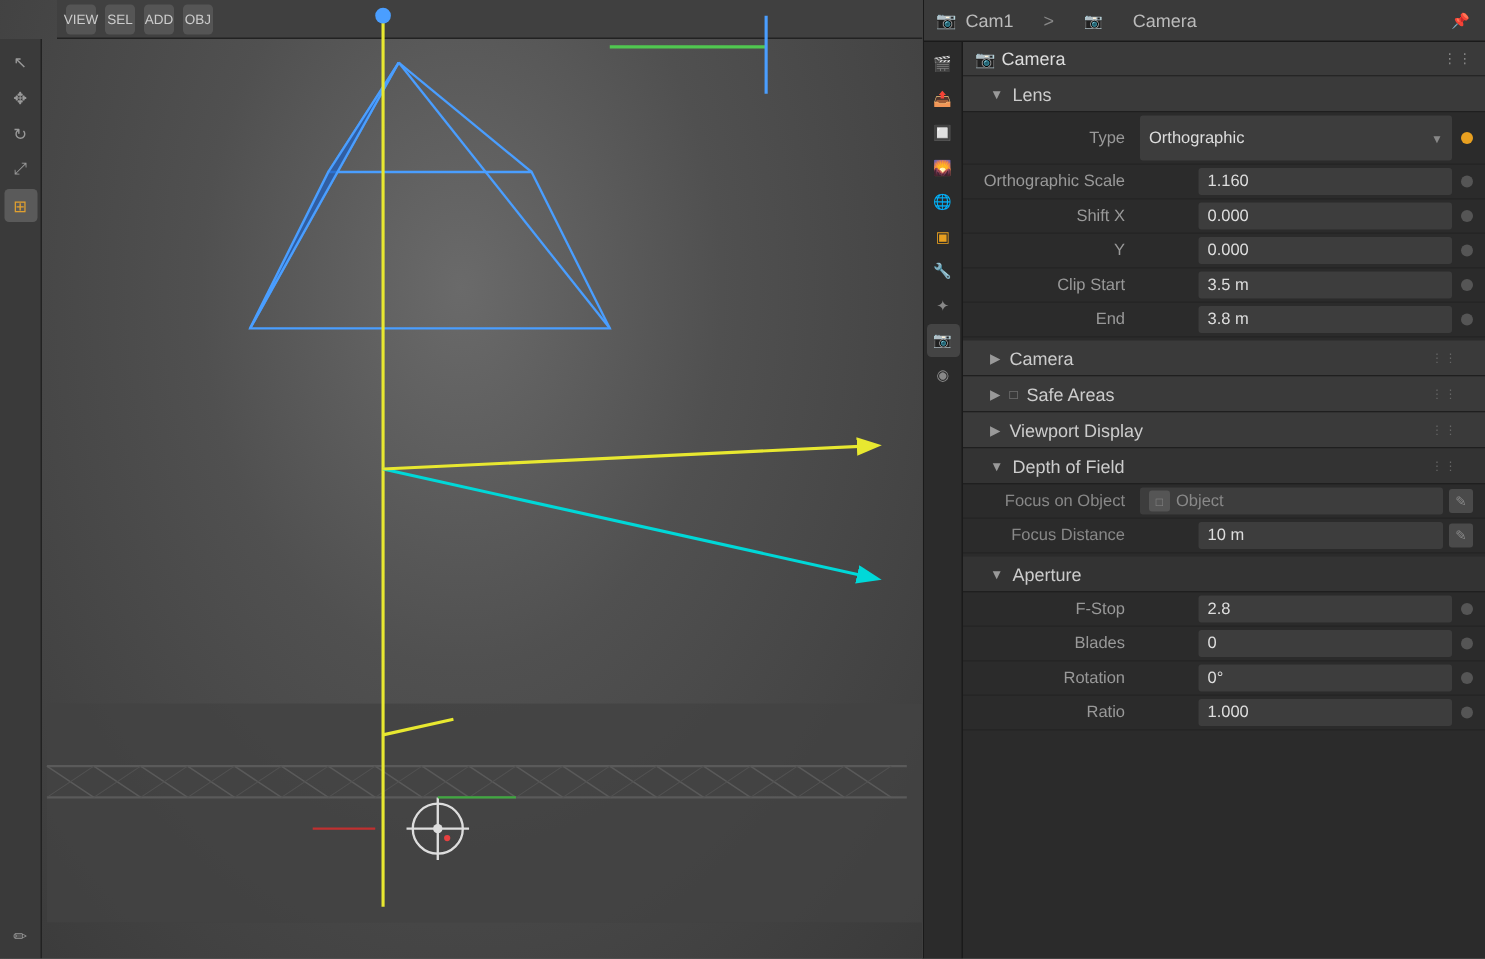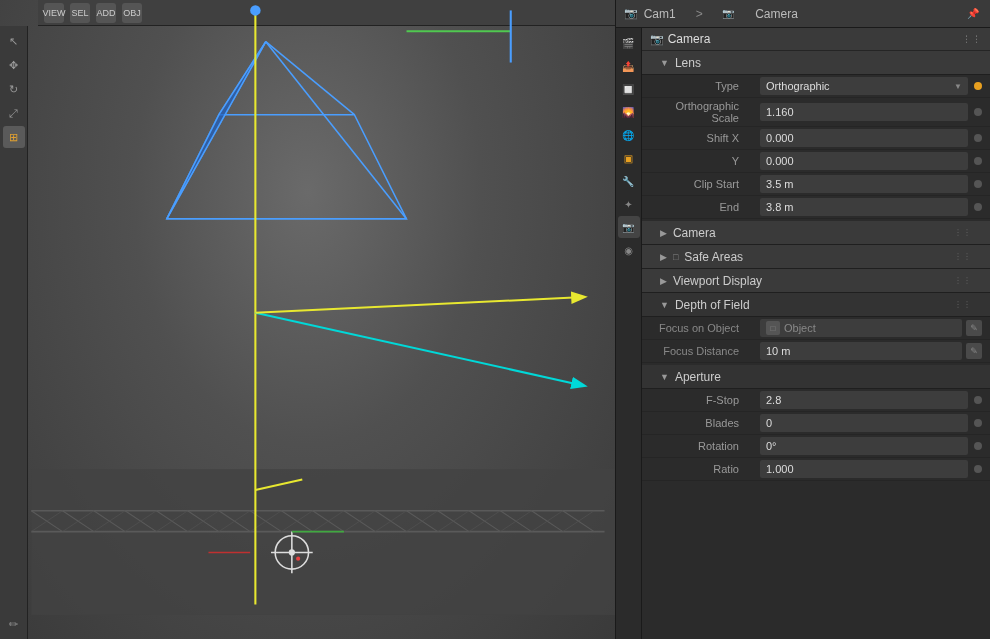--- a/index.html
+++ b/index.html
@@ -86,30 +86,30 @@
     .section-icon { font-size: 9px; color: #888; }
 
     
     .form-row {
       display: flex; align-items: center;
       padding: 2px 8px; min-height: 22px;
       border-bottom: 1px solid #252525;
     }
     .form-label {
       flex: 0 0 110px; text-align: right;
-      padding-right: 21px; color: #999; font-size: 11px;
+      padding-right: 10px; color: #999; font-size: 11px;
     }
     .form-value {
       flex: 1; height: 18px; background: #3d3d3d;
       border: none; border-radius: 2px;
       color: #ddd; font-size: 11px;
-      display: flex; align-items: center; padding: 0 6px;
+      display: flex; align-items: center; padding: 0 6px; margin-left: 39px;
     }
     .form-value-select {
-      flex: 1; height: 18px; background: #3d3d3d;
+      flex: 1; height: 30px; background: #3d3d3d;
       border: none; border-radius: 2px;
       color: #ddd; font-size: 11px;
       display: flex; align-items: center; padding: 0 6px;
       justify-content: space-between;
     }
     .dot-indicator {
       width: 8px; height: 8px; border-radius: 50%;
       background: #555; margin-left: 6px; flex-shrink: 0;
     }
     .dot-animated { background: #e8a020; }

